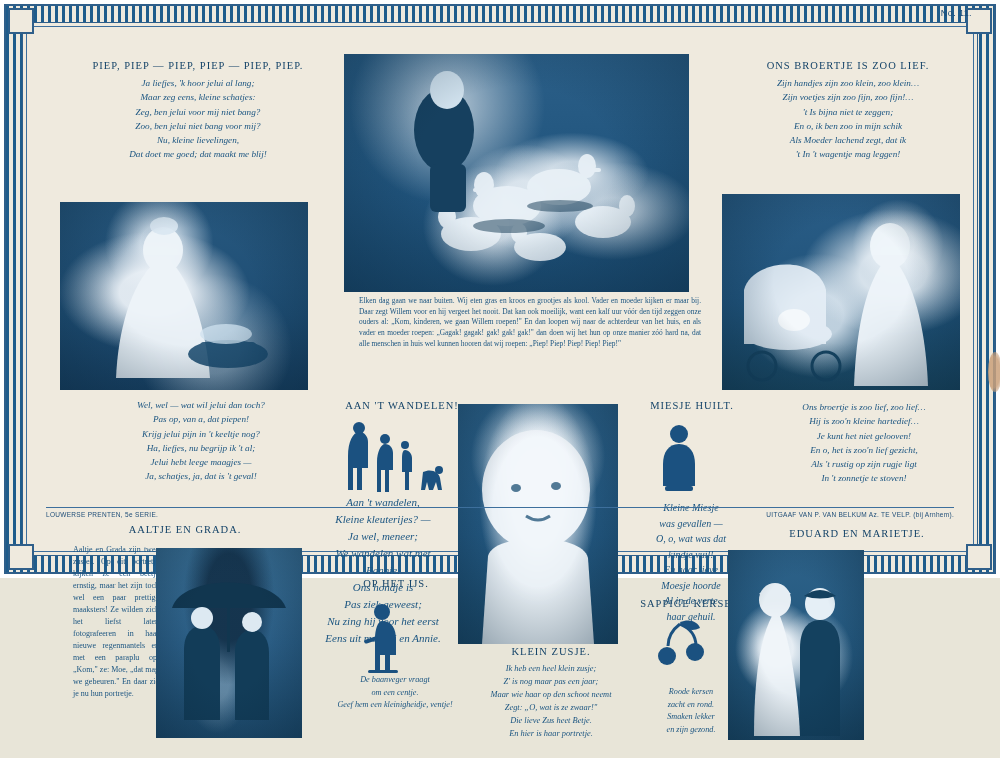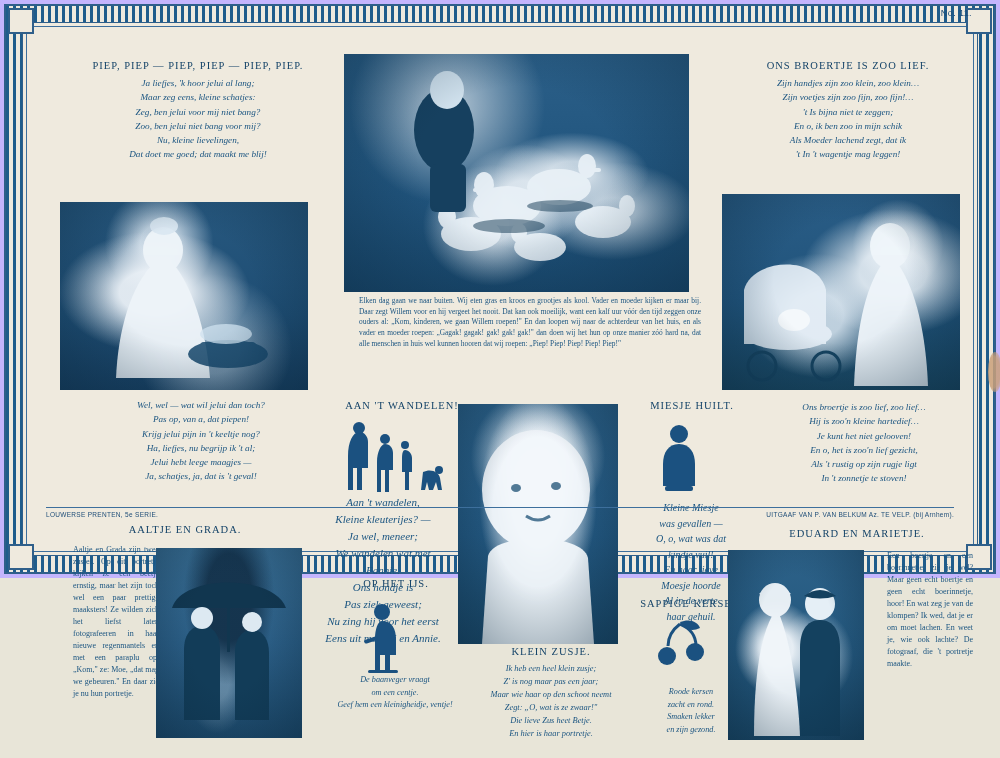--- a/index.html
+++ b/index.html
@@ -3,21 +3,21 @@
 <meta charset="utf-8">
 <style>
   html,body{margin:0;padding:0;}
   body{
     width:1000px;height:758px;overflow:hidden;
     background:#e8e5d8;
     font-family:"Liberation Serif", serif;
   }
   .page{
     position:relative;width:1000px;height:578px;
-    background:#c4b5fd;
+    background:#ffffff;
   }
   
   .frame-outer{
     position:absolute;inset:4px;
     border:2px solid #2f5f8a;
     background:
       repeating-linear-gradient(90deg,#1f5c8b 0 3px, #efeade 3px 7px);
     background-clip:padding-box;
   }
   .frame-inner-bg{
@@ -416,21 +416,20 @@
           <g fill="#14415f">
             <path d="M92 70 c14 0 20 12 20 28 v88 h-40 v-88 c0-16 6-28 20-28z"></path>
             <ellipse cx="92" cy="54" rx="15" ry="16" fill="#e5eff6"></ellipse>
             <path d="M76 46 q16 -12 32 0 q-16 5 -32 0z"></path>
             <rect x="74" y="178" width="16" height="8" rx="3"></rect>
             <rect x="96" y="178" width="16" height="8" rx="3"></rect>
           </g>
         </svg>
         <div class="vignette"></div>
       </div>
-      <div class="tblock prose" style="left:836px;top:512px;width:86px;font-size:8px;line-height:1.5;">Een boertje en een boerinnetje, zie je wel? Maar geen echt boertje en geen echt boerinnetje, hoor! En wat zeg je van de klompen? Ik wed, dat je er om moet lachen. En weet je, wie ook lachte? De fotograaf, die 't portretje maakte.</div>
 
       <div class="footer">
         <span>LOUWERSE PRENTEN, 5e SERIE.</span>
         <span>UITGAAF VAN P. VAN BELKUM Az. TE VELP. (bij Arnhem).</span>
       </div>
 
     </div>
   </div>
 </div>
 

